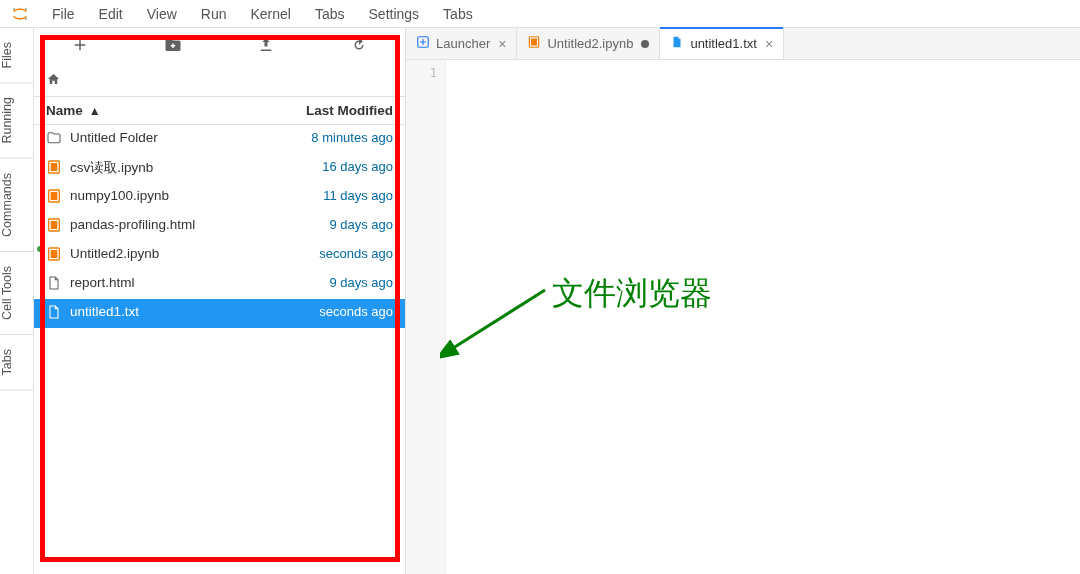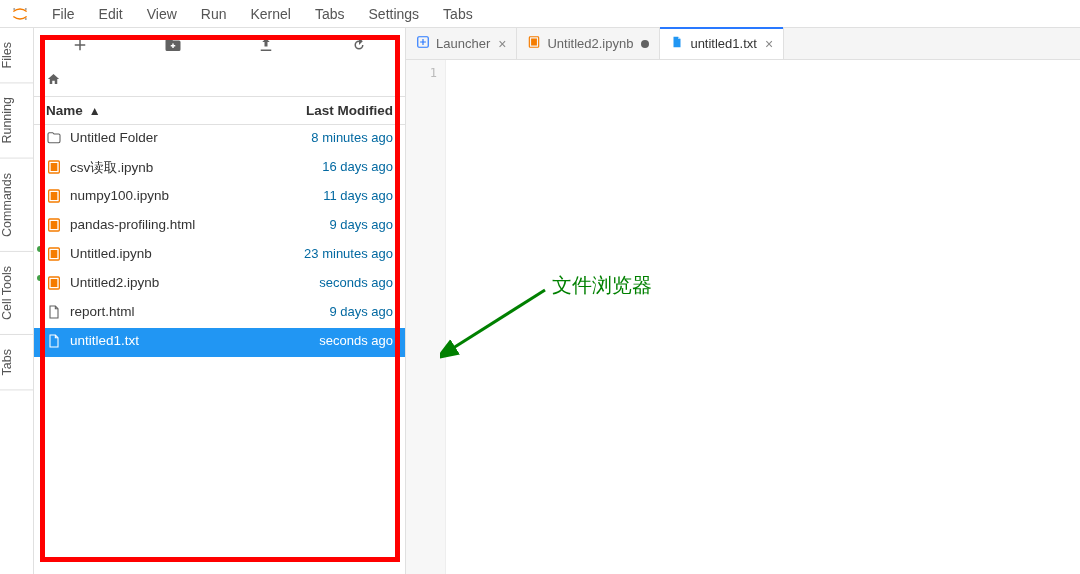--- a/index.html
+++ b/index.html
@@ -175,21 +175,21 @@
     .gutter div { line-height: 18px; }
     .editor-body { flex: 1; }
     .red-box {
       position: absolute;
       border: 5px solid #ff0000;
       pointer-events: none;
     }
     .annotation-label {
       position: absolute;
       color: #008000;
-      font-size: 20px;
+      font-size: 32px;
       font-family: "SimSun", serif;
     }
     .annotation-arrow {
       position: absolute;
       pointer-events: none;
     }
   </style>
 </head>
 <body>
 
@@ -285,29 +285,20 @@
               </svg></span>
             <span class="fname">pandas-profiling.html</span>
             <span class="fmod">9 days ago</span>
           </div>
           <div class="file-row">
             <span class="dot"></span>
             <span><svg class="fic" viewBox="0 0 24 24">
                 <rect x="4" y="3" width="16" height="18" rx="1.5" fill="none" stroke="#f57c00" stroke-width="2"></rect>
                 <rect x="7" y="6" width="10" height="12" fill="#f57c00"></rect>
               </svg></span>
-            <span class="fname">Untitled.ipynb</span>
-            <span class="fmod">23 minutes ago</span>
-          </div>
-          <div class="file-row">
-            <span class="dot"></span>
-            <span><svg class="fic" viewBox="0 0 24 24">
-                <rect x="4" y="3" width="16" height="18" rx="1.5" fill="none" stroke="#f57c00" stroke-width="2"></rect>
-                <rect x="7" y="6" width="10" height="12" fill="#f57c00"></rect>
-              </svg></span>
             <span class="fname">Untitled2.ipynb</span>
             <span class="fmod">seconds ago</span>
           </div>
           <div class="file-row">
             <span><svg class="fic" viewBox="0 0 24 24">
                 <path fill="none" stroke="#616161" stroke-width="1.6" d="M6 3h8l4 4v14H6z"></path>
                 <path fill="none" stroke="#616161" stroke-width="1.6" d="M14 3v4h4"></path>
               </svg></span>
             <span class="fname">report.html</span>
             <span class="fmod">9 days ago</span>

